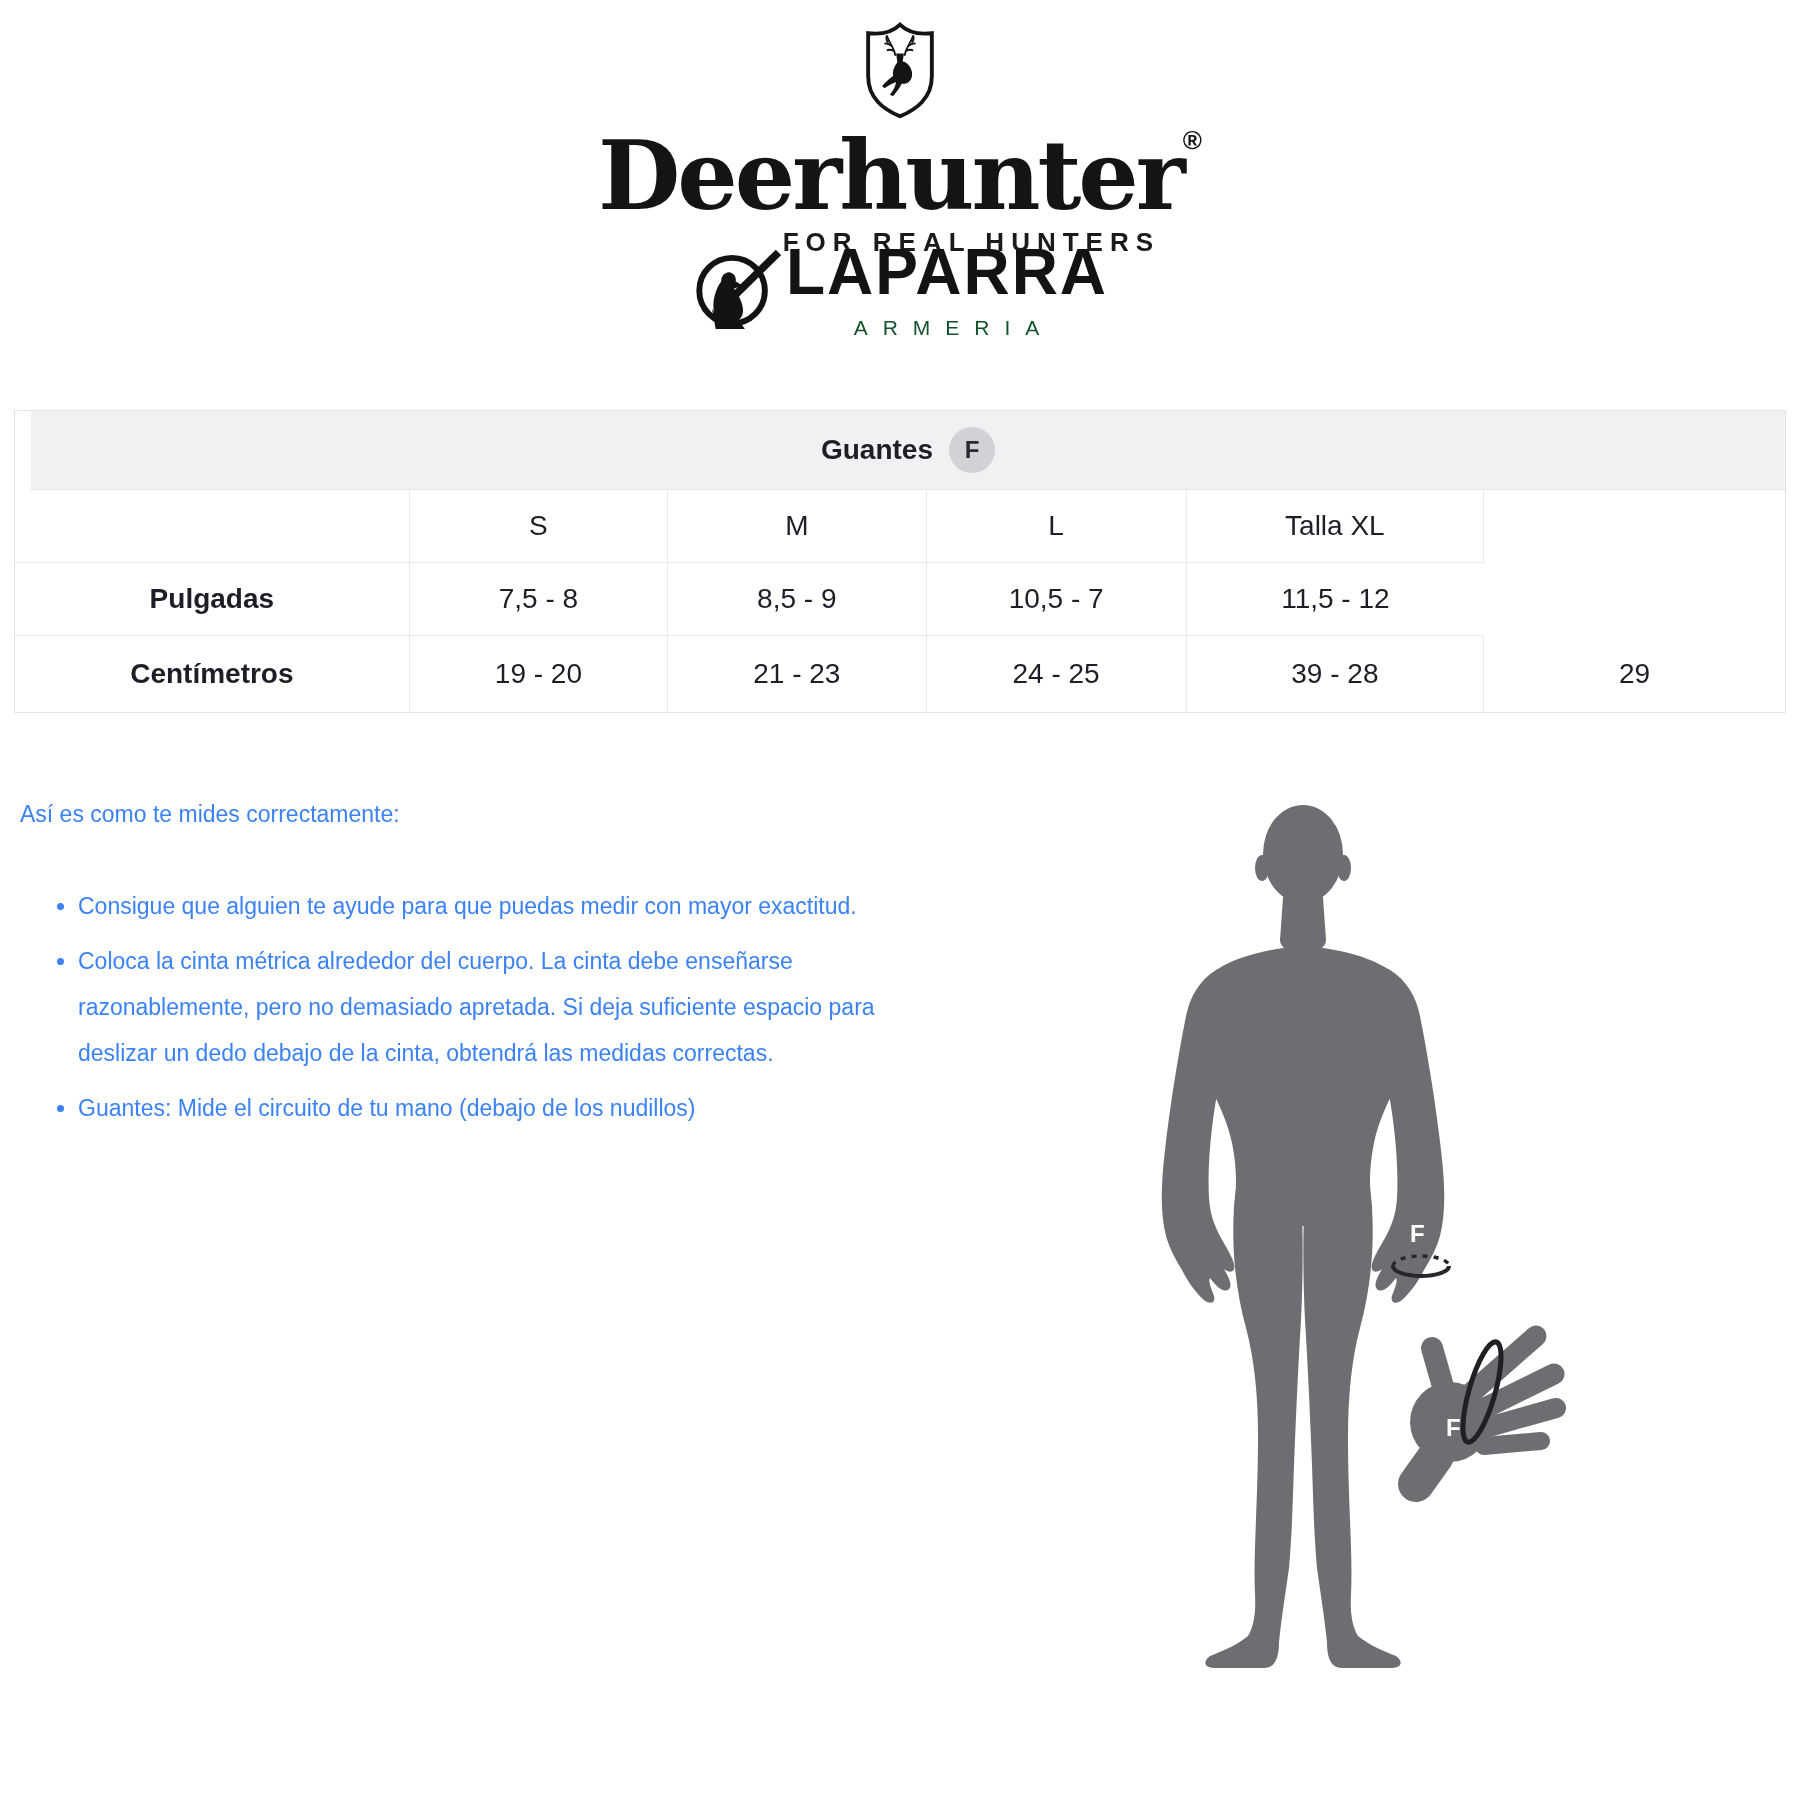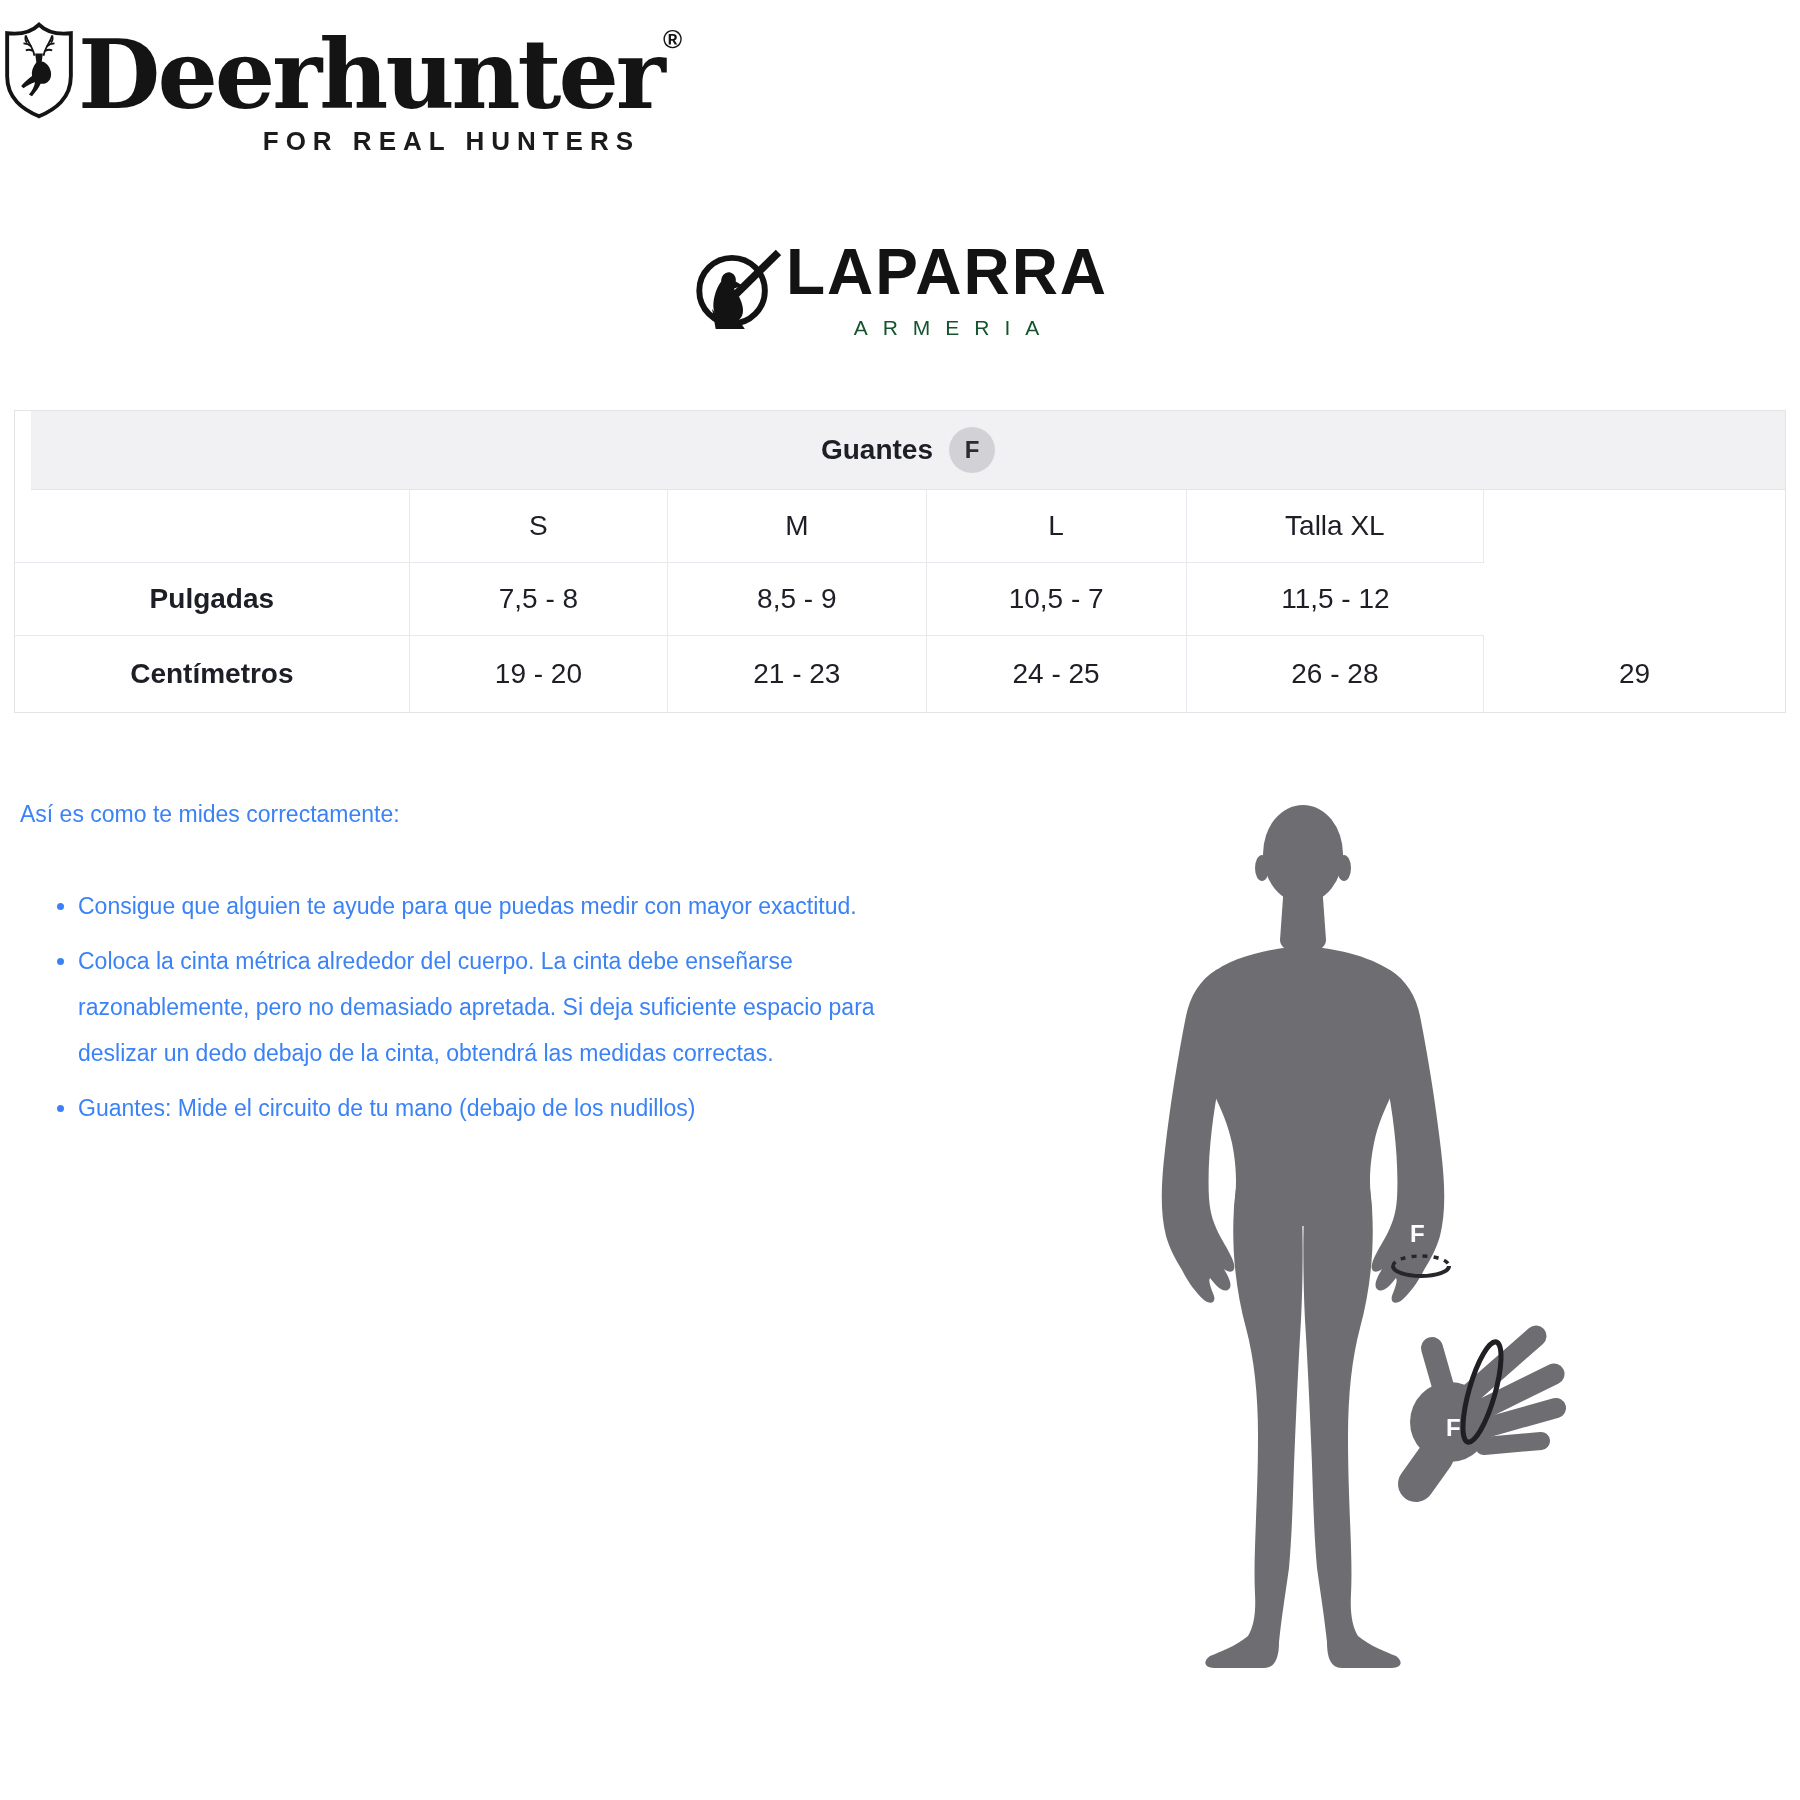--- a/index.html
+++ b/index.html
@@ -3,21 +3,21 @@
 <meta charset="utf-8">
 <style>
   html,body { margin:0; padding:0; background:#ffffff; }
   body {
     width:1800px; height:1800px; position:relative; overflow:hidden;
     font-family:"Liberation Sans", sans-serif; color:#24242c;
   }
 
   
   .dh-logo { position:absolute; top:20px; left:0; width:100%;
-    display:flex; flex-direction:row; align-items:flex-start; }
+    display:flex; flex-direction:column; align-items:center; }
   .dh-crest { display:block; }
   .dh-text { display:inline-block; text-align:right; margin-top:6px; }
   .dh-word { font-family:"DejaVu Serif", serif; font-weight:bold;
     font-size:95px; line-height:1.0; letter-spacing:-3px; color:#141414; text-align:center; }
   .dh-word sup { font-size:26px; font-family:"Liberation Sans",sans-serif; letter-spacing:0; vertical-align:60px; }
   .dh-tagline { font-size:26px; font-weight:bold; letter-spacing:7px;
     color:#1b1b1b; margin-top:4px; padding-right:42px; }
 
   .lp-logo { position:absolute; top:240px; left:0; width:100%;
     display:flex; justify-content:center; align-items:center; }
@@ -114,21 +114,21 @@
     <div class="st-cell">7,5 - 8</div>
     <div class="st-cell">8,5 - 9</div>
     <div class="st-cell">10,5 - 7</div>
     <div class="st-cell last-col">11,5 - 12</div>
   </div>
   <div class="st-grid st-row-last">
     <div class="st-cell row-label">Centímetros</div>
     <div class="st-cell">19 - 20</div>
     <div class="st-cell">21 - 23</div>
     <div class="st-cell">24 - 25</div>
-    <div class="st-cell">26 - 28</div>
+    <div class="st-cell">39 - 28</div>
     <div class="st-cell last-col">29</div>
   </div>
 </div>
 
 <div class="instructions">
   <div class="intro">Así es como te mides correctamente:</div>
   <ul>
     <li>Consigue que alguien te ayude para que puedas medir con mayor exactitud.</li>
     <li>Coloca la cinta métrica alrededor del cuerpo. La cinta debe enseñarse razonablemente, pero no demasiado apretada. Si deja suficiente espacio para deslizar un dedo debajo de la cinta, obtendrá las medidas correctas.</li>
     <li>Guantes: Mide el circuito de tu mano (debajo de los nudillos)</li>

